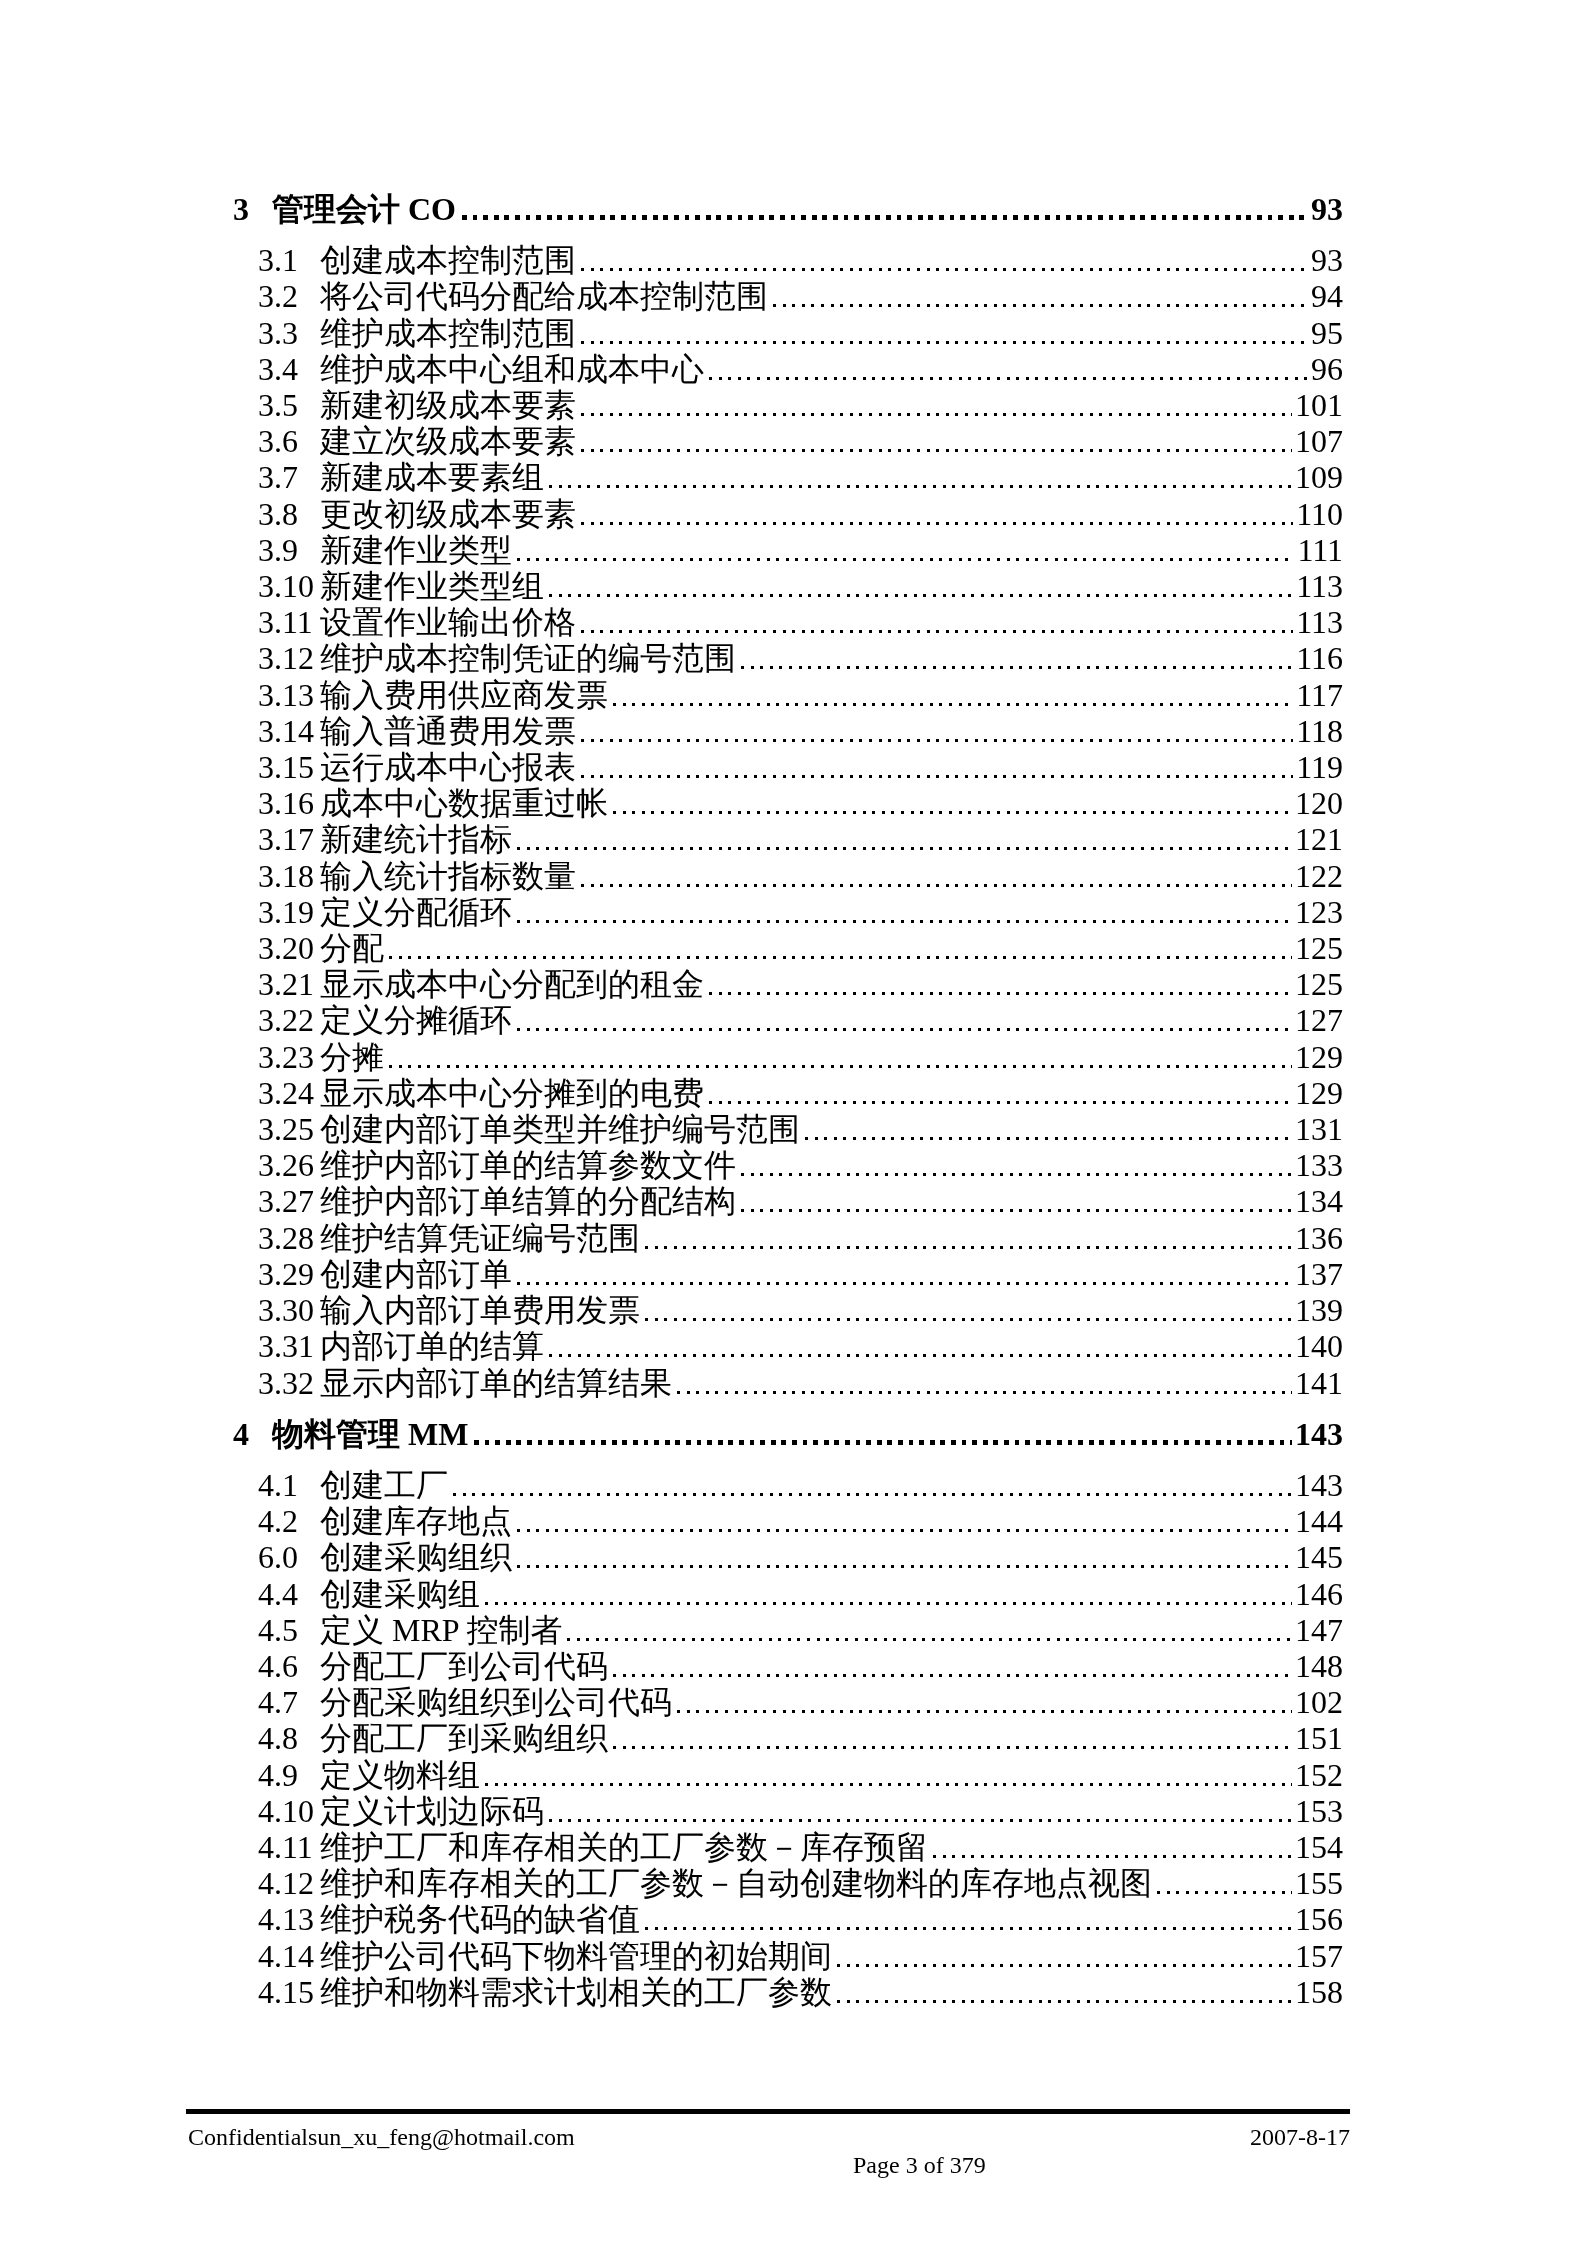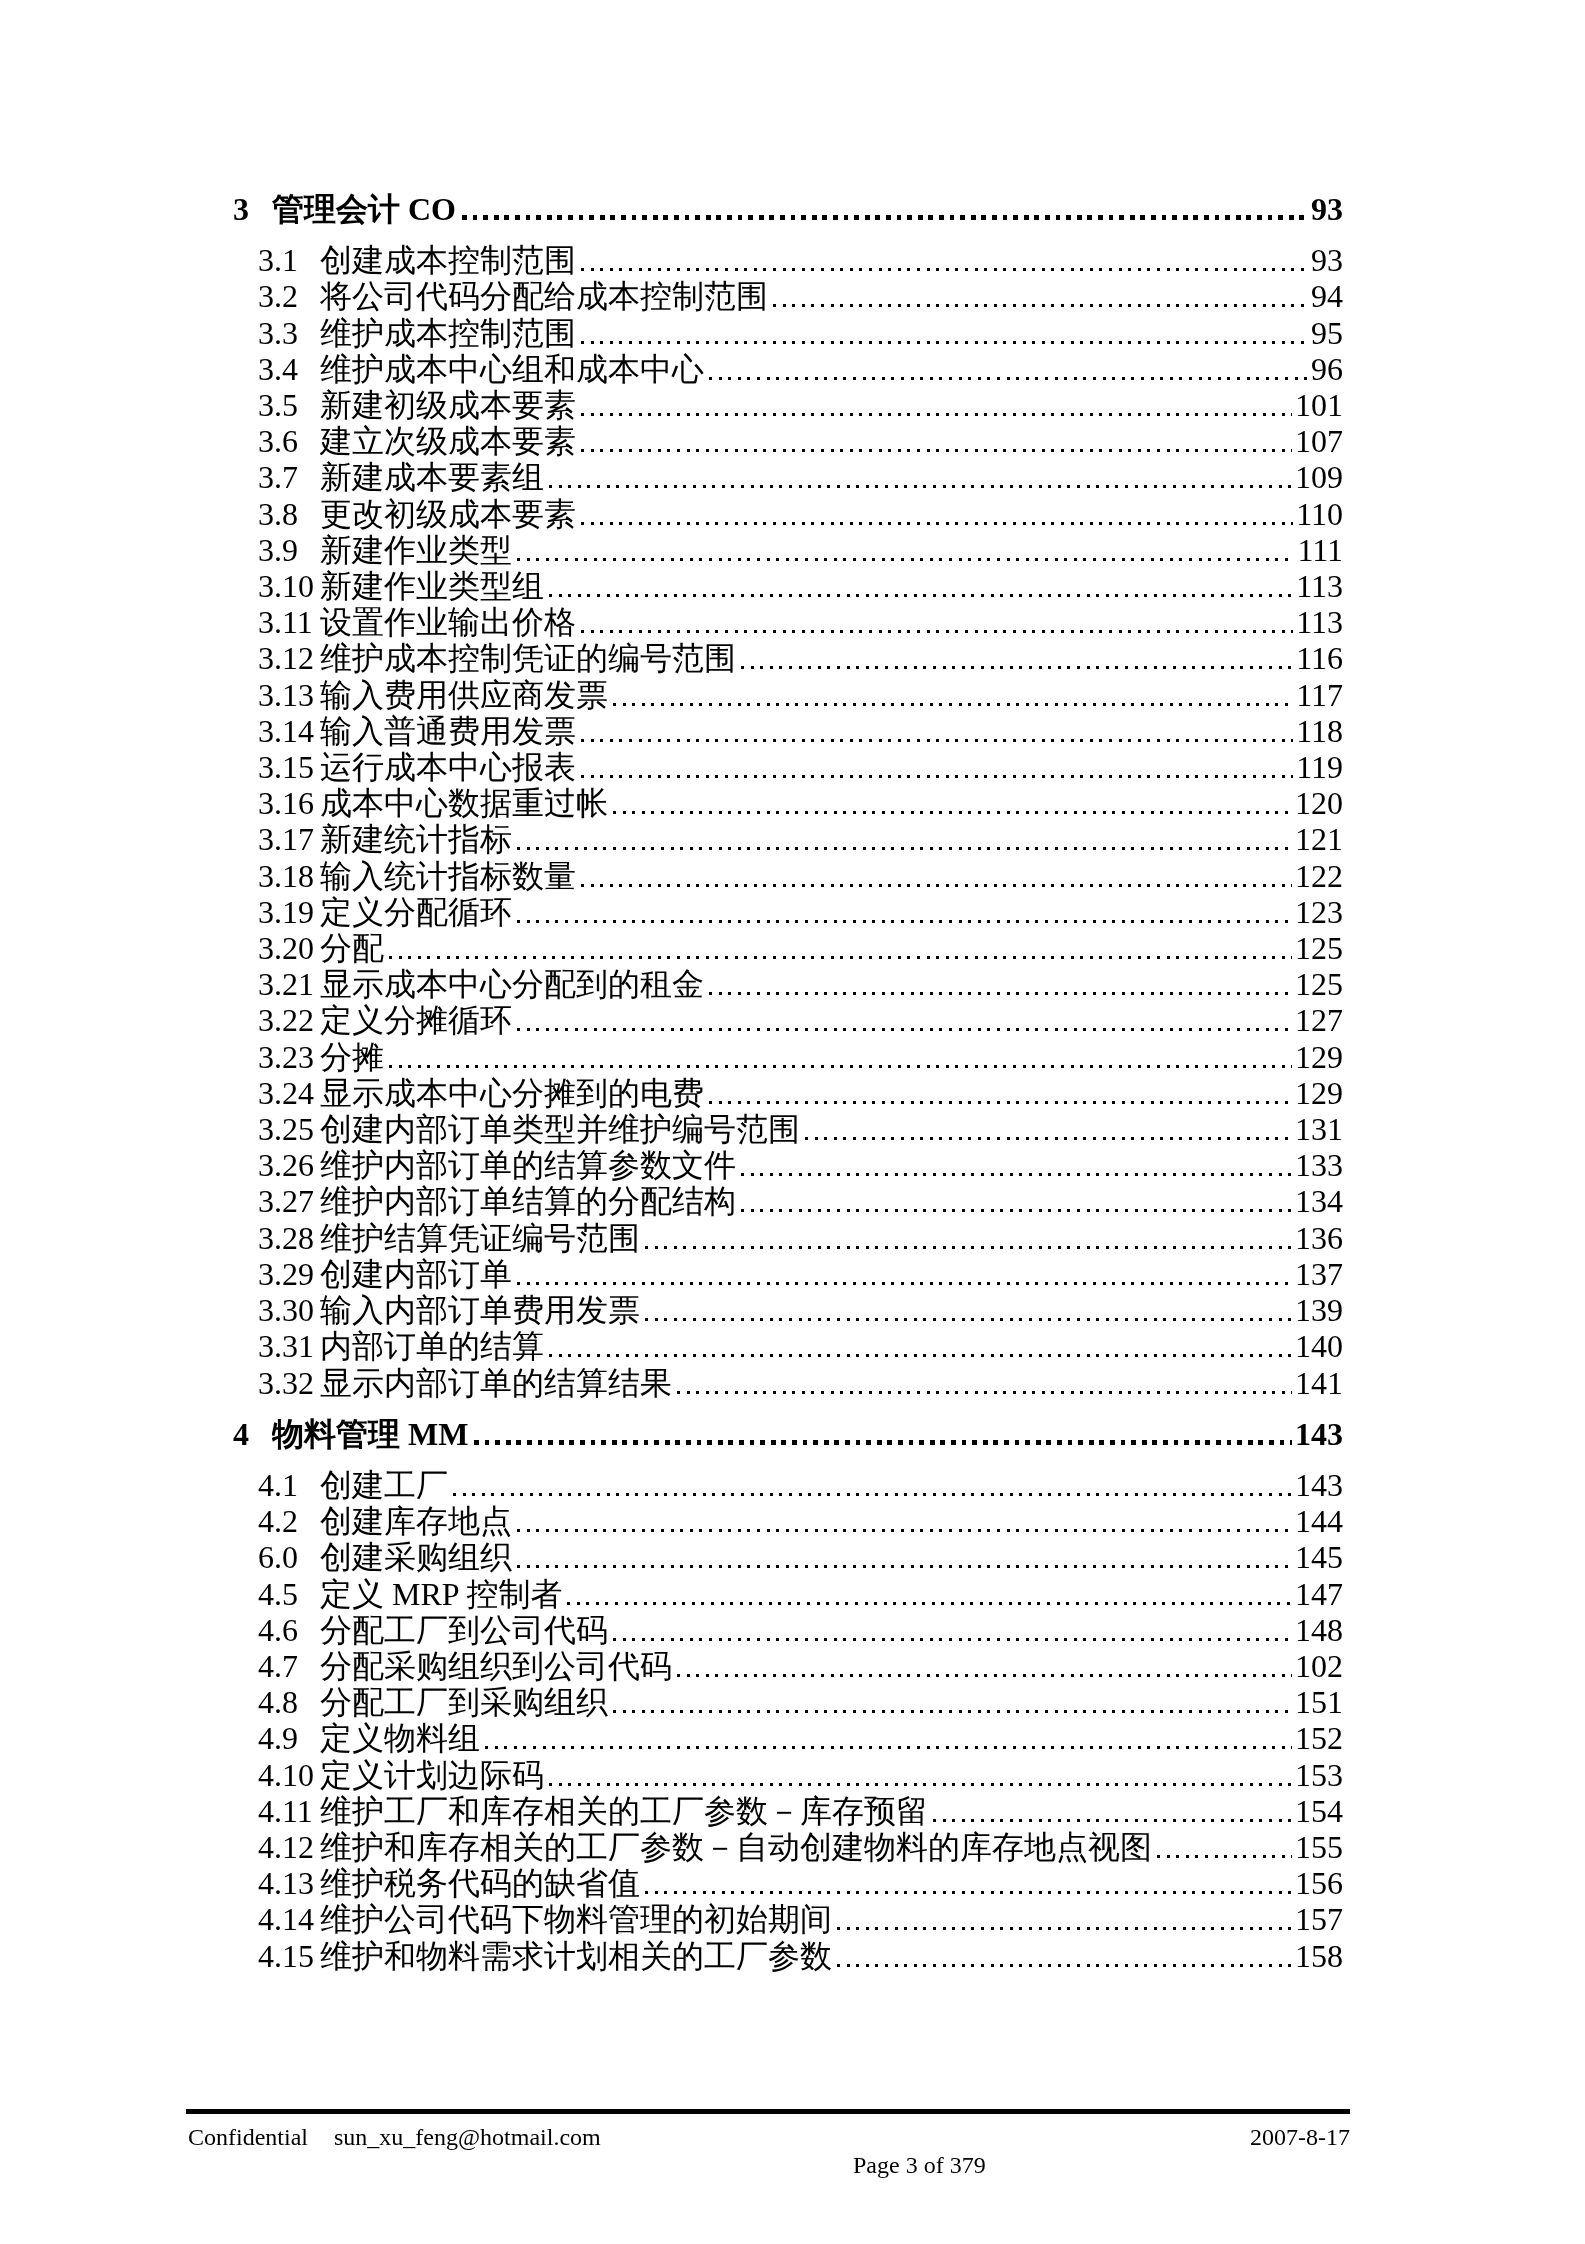--- a/index.html
+++ b/index.html
@@ -55,21 +55,21 @@
     background: #000;
   }
   .footer {
     position: absolute;
     left: 186px; top: 2121px;
     width: 1164px;
     font-size: 24px;
     line-height: 32px;
   }
   .footer .left  { position: absolute; left: 2px;  top: 0; }
-  .footer .left .email { margin-left: 26px; }
+  .footer .left .email { }
   .footer .center {
     position: absolute; left: 63%; top: 0;
     transform: translateX(-50%);
     margin-top: 28px;
   }
   .footer .right { position: absolute; right: 0; top: 0; }
 </style>
 </head>
 <body>
 
@@ -288,20 +288,26 @@
       <span class="num">4.2</span>
       <span class="title">创建库存地点</span>
       <span class="dots"></span>
       <span class="page-num">144</span>
     </div>
     <div class="toc-row item">
       <span class="num">6.0</span>
       <span class="title">创建采购组织</span>
       <span class="dots"></span>
       <span class="page-num">145</span>
+    </div>
+    <div class="toc-row item">
+      <span class="num">4.4</span>
+      <span class="title">创建采购组</span>
+      <span class="dots"></span>
+      <span class="page-num">146</span>
     </div>
     <div class="toc-row item">
       <span class="num">4.5</span>
       <span class="title">定义 MRP 控制者</span>
       <span class="dots"></span>
       <span class="page-num">147</span>
     </div>
     <div class="toc-row item">
       <span class="num">4.6</span>
       <span class="title">分配工厂到公司代码</span>

